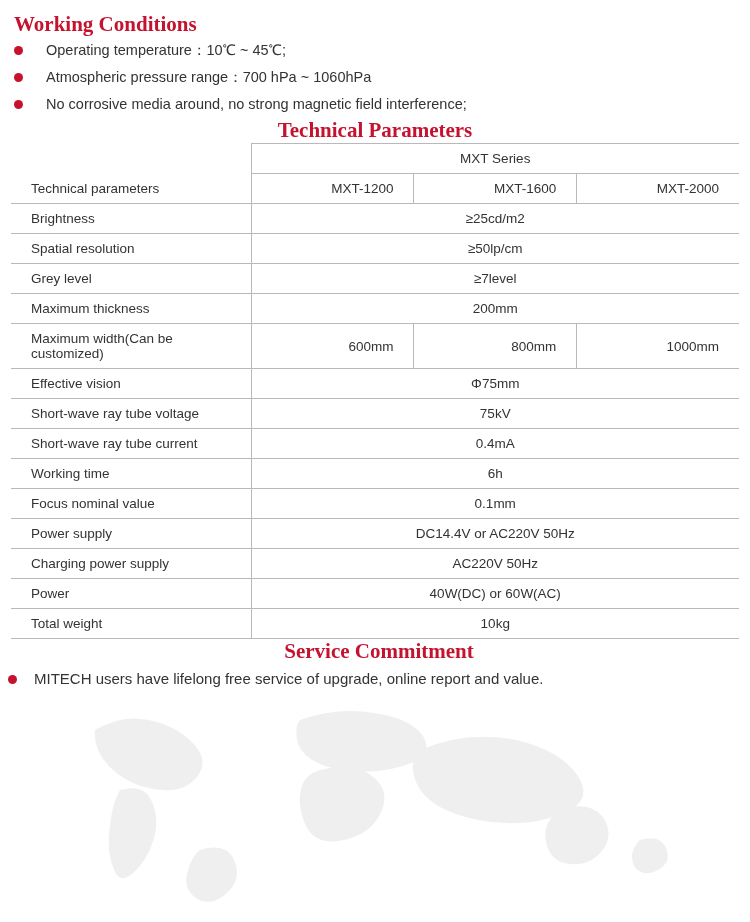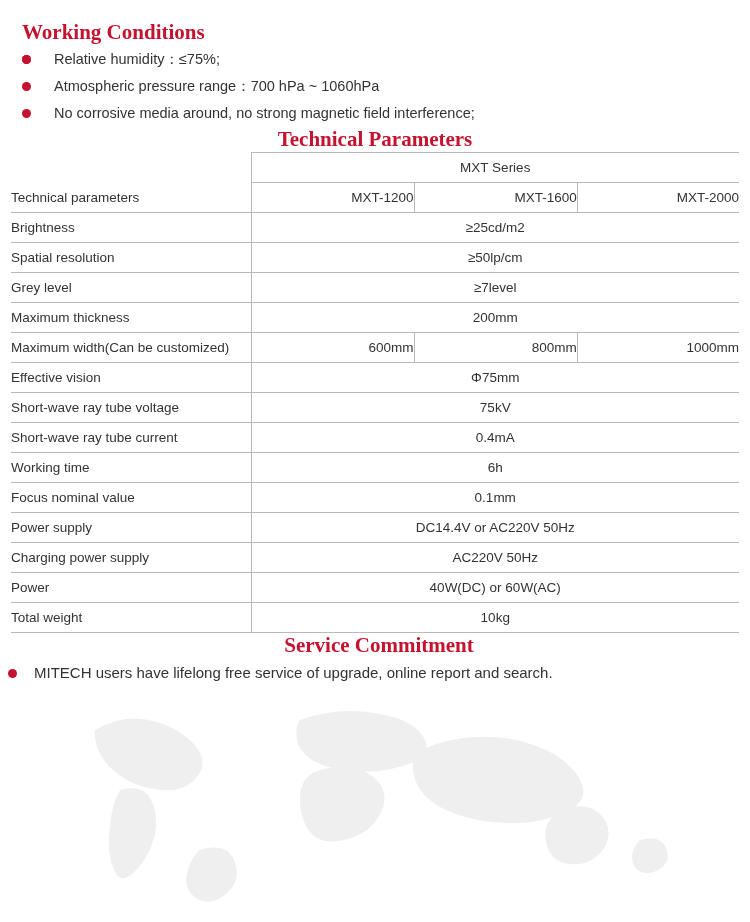--- a/index.html
+++ b/index.html
@@ -34,21 +34,21 @@
 
   h1.section-title {
     font-family: "Liberation Serif", serif;
     color: #c4122f;
     font-size: 21px;
     font-weight: bold;
     margin: 0;
   }
 
   
-  .wc-block { padding: 12px 0 0 22px; margin-top: 8px; }
+  .wc-block { padding: 12px 0 0 14px; }
   .wc-title { margin-bottom: 14px; }
   ul.bullets {
     list-style: none;
     margin: 0;
     padding: 0;
   }
   ul.bullets li {
     position: relative;
     padding-left: 32px;
     font-size: 14.5px;
@@ -75,21 +75,21 @@
   }
 
   table.spec {
     border-collapse: collapse;
     width: 728px;
     margin: 0 auto;
     font-size: 13.5px;
     color: #333;
   }
   table.spec td {
-    padding: 7px 0;
+    padding: 7px 20px;
     border-top: 1px solid #b9b9b9;
     border-bottom: 1px solid #b9b9b9;
   }
   table.spec tr td { border-bottom: none; }
   table.spec tr:last-child td { border-bottom: 1px solid #b9b9b9; }
 
   td.label {
     width: 240px;
     text-align: left;
     padding-left: 10px;
@@ -141,22 +141,21 @@
       <path d="M200 160 q26 -8 34 10 q8 18 -6 32 q-16 16 -32 6 q-14 -10 -8 -28 q4 -14 12 -20z"></path>
     </g>
   </svg>
 </div>
 
 <div class="page">
 
   <section class="wc-block">
     <h1 class="section-title wc-title">Working Conditions</h1>
     <ul class="bullets">
-      <li><span class="dot"></span></li>
-      <li><span class="dot"></span><span>Relative humidity：≤75%;</span></li>
+      <li><span class="dot"></span><span>Operating temperature：10℃ ~ 45℃;</span></li>
       <li><span class="dot"></span><span>Atmospheric pressure range：700 hPa ~ 1060hPa</span></li>
       <li><span class="dot"></span><span>No corrosive media around, no strong magnetic field interference;</span></li>
     </ul>
   </section>
 
   <section>
     <h1 class="section-title tp-title">Technical Parameters</h1>
 
     <table class="spec">
       <tbody>
@@ -228,17 +227,17 @@
           <td class="label">Total weight</td>
           <td class="val" colspan="3">10kg</td>
         </tr>
       </tbody>
     </table>
   </section>
 
   <section class="sc-block">
     <h1 class="section-title sc-title">Service Commitment</h1>
     <ul class="bullets">
-      <li><span class="dot"></span><span>MITECH users have lifelong free service of upgrade, online report and search.</span></li>
+      <li><span class="dot"></span><span>MITECH users have lifelong free service of upgrade, online report and value.</span></li>
     </ul>
   </section>
 
 </div>
 
 </body></html>

